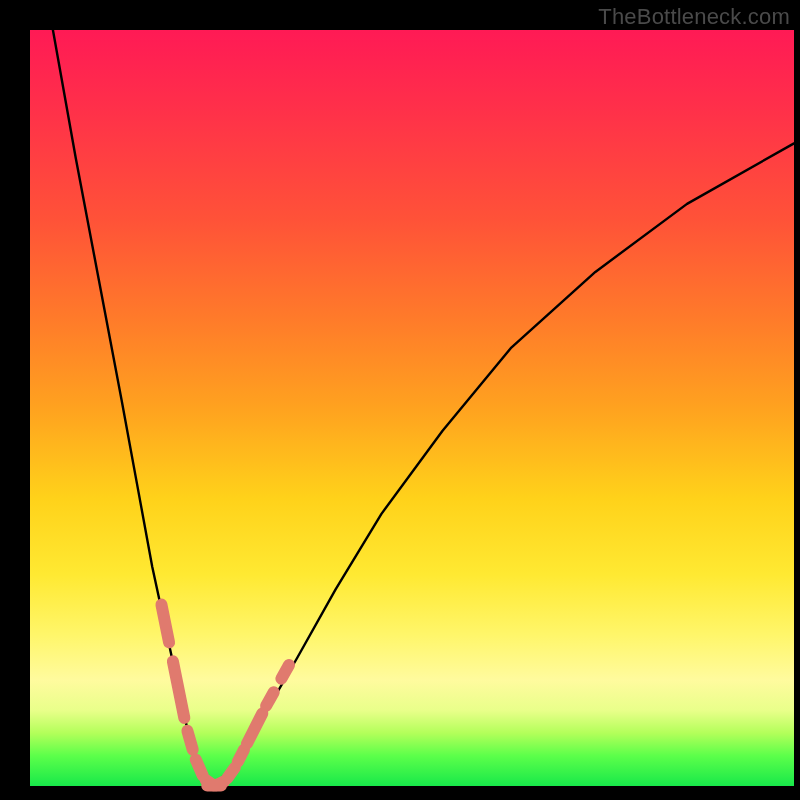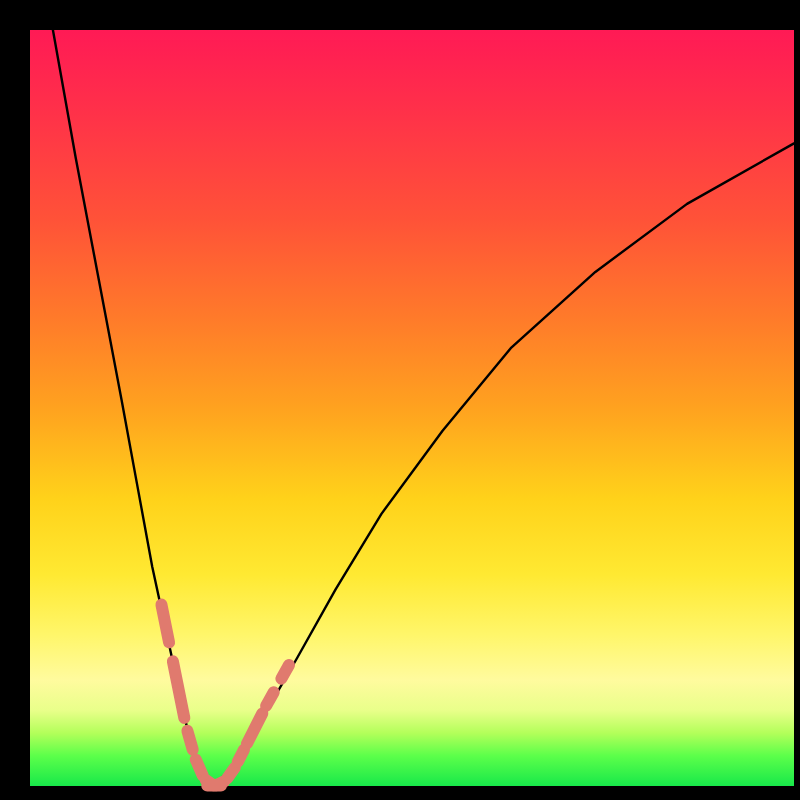--- a/index.html
+++ b/index.html
@@ -79,13 +79,14 @@
           <path d="M186.42 755.24 L194.06 751.46" fill="none" stroke="#e07a6e" stroke-width="12" stroke-linecap="round" stroke-linejoin="round"></path>
           <path d="M197.11 748.44 L204.75 737.86" fill="none" stroke="#e07a6e" stroke-width="12" stroke-linecap="round" stroke-linejoin="round"></path>
           <path d="M207.81 731.81 L213.92 719.71" fill="none" stroke="#e07a6e" stroke-width="12" stroke-linecap="round" stroke-linejoin="round"></path>
           <path d="M216.98 713.66 L232.26 683.42" fill="none" stroke="#e07a6e" stroke-width="12" stroke-linecap="round" stroke-linejoin="round"></path>
           <path d="M236.08 675.86 L243.72 662.26" fill="none" stroke="#e07a6e" stroke-width="12" stroke-linecap="round" stroke-linejoin="round"></path>
           <path d="M251.36 648.65 L259.00 635.04" fill="none" stroke="#e07a6e" stroke-width="12" stroke-linecap="round" stroke-linejoin="round"></path>
           <path d="M177.25 755.62 L191.00 755.62" fill="none" stroke="#e07a6e" stroke-width="12" stroke-linecap="round" stroke-linejoin="round"></path>
         </g>
     </svg>
   </div>
+  <div class="watermark">TheBottleneck.com</div>
 </div>
 
 </body></html>

